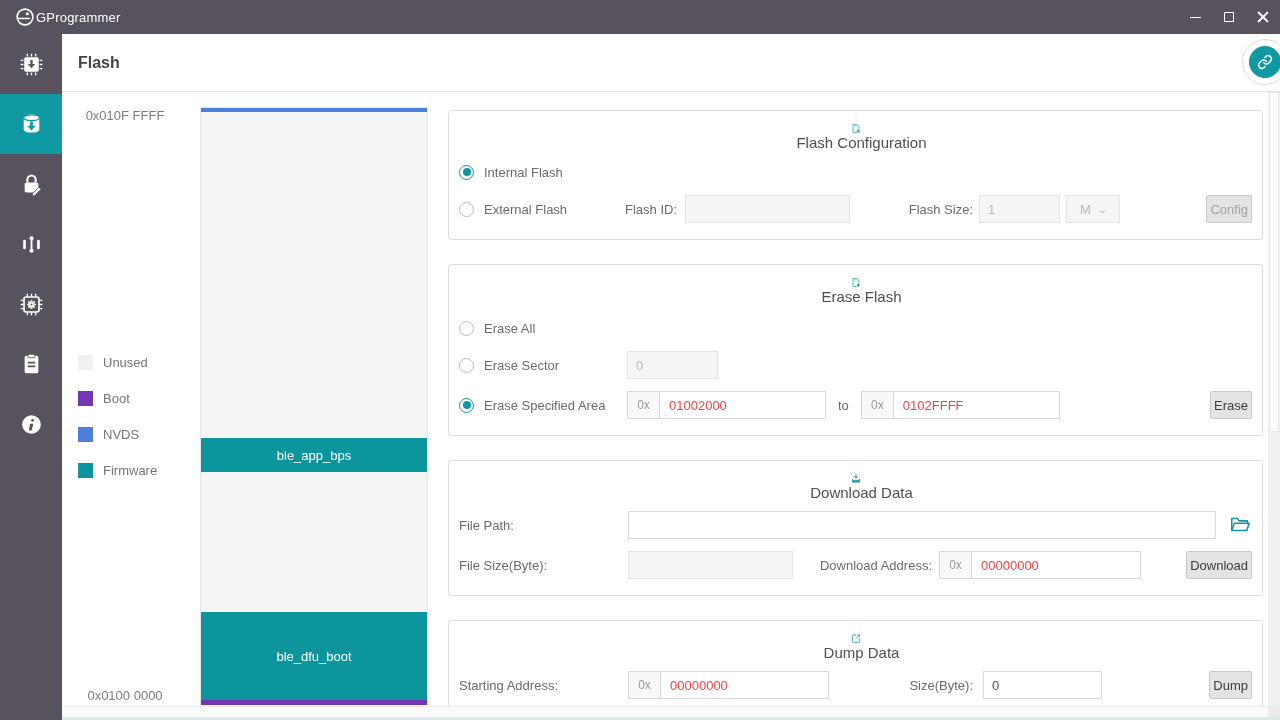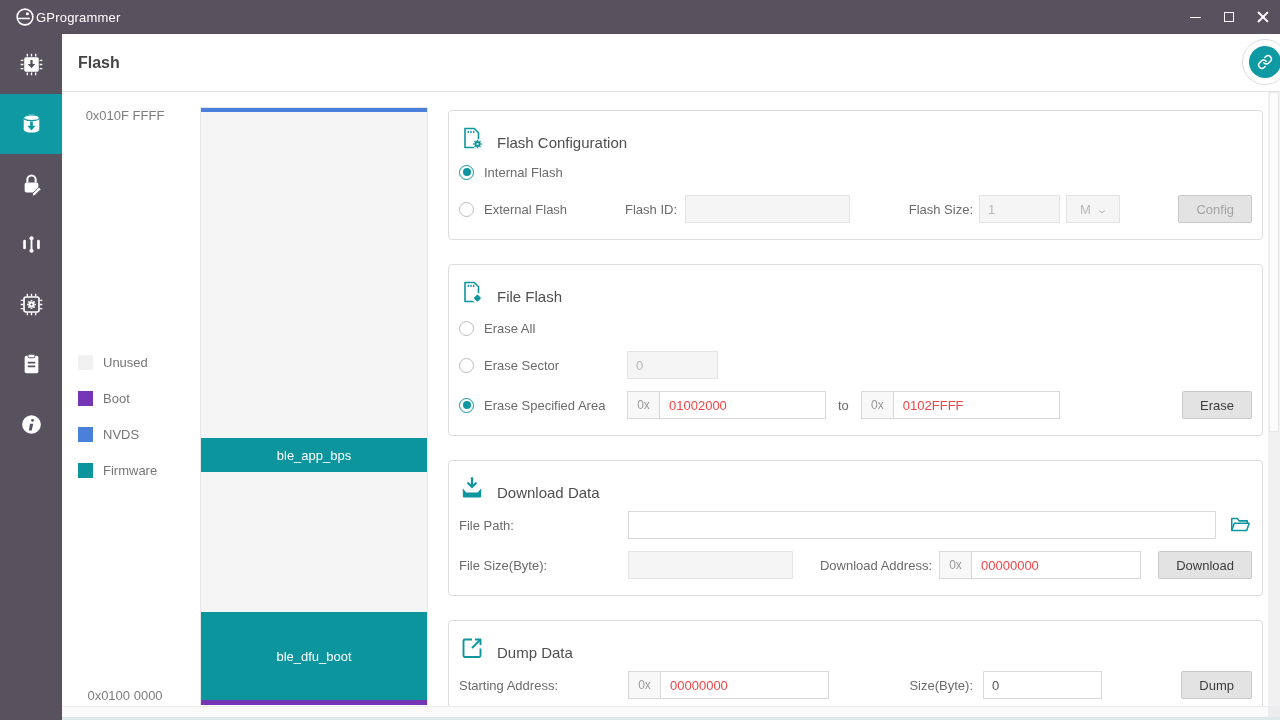--- a/index.html
+++ b/index.html
@@ -52,21 +52,21 @@
                 color:#fff; font-size:13px; }
   .legend { position:absolute; left:16px; top:262px; }
   .legend-row { display:flex; align-items:center; height:16px; margin-bottom:20px; }
   .legend-swatch { width:15px; height:15px; display:inline-block; }
   .legend-label { margin-left:10px; font-size:13px; color:#767676; }
 
   
   .cards-panel { position:absolute; left:378px; top:0; width:828px; height:614px; padding:18px 5px 0 8px; }
   .card { width:815px; background:#fff; border:1px solid #dcdcdc; border-radius:4px;
           padding:12px 10px 16px 10px; margin-bottom:24px; }
-  .card-title-row { display:flex; align-items:flex-end; height:28px; }
+  .card-title-row { display:flex; align-items:center; height:28px;flex-direction:column; }
   .card-title-row svg { width:26px; height:26px; }
   .card-title { margin-left:12px; font-size:15px; color:#4f4f4f; }
   .row { display:flex; align-items:center; }
   .h22 { height:22px; } .h28 { height:28px; }
   .mt10 { margin-top:10px; } .mt12 { margin-top:12px; }
 
   .radio-item { display:flex; align-items:center; }
   .w160 { width:160px; } .w168 { width:168px; }
   .radio { width:15px; height:15px; border-radius:50%; border:1px solid #bcbcbc; background:#fff;
            position:relative; flex:none; cursor:pointer; }
@@ -82,21 +82,21 @@
   .input:disabled { background:#f5f5f6; border-color:#e4e4e4; color:#b9b9b9; }
   .hex { display:flex; height:28px; border:1px solid #d9d9d9; background:#fff; }
   .hex-prefix { width:32px; background:#f8f8f8; border-right:1px solid #d9d9d9; color:#9a9a9a;
            font-size:12px; display:flex; align-items:center; justify-content:center; }
   .hex input { border:none; flex:1; min-width:0; font-size:13px; color:#ef4444; padding:0 9px;
            font-family:inherit; outline:none; }
   .select-box { width:54px; height:28px; border:1px solid #e4e4e4; background:#f5f5f6; color:#b9b9b9;
            font-size:13px; display:flex; align-items:center; justify-content:center; gap:7px; }
   .chev { font-size:10px; transform:scaleX(1.4); }
   .btn { height:28px; background:#e3e3e3; border:1px solid #c9c9c9; border-radius:2px; color:#3c3c3c;
-         font-size:13px; padding:0 17px; font-family:inherit; cursor:pointer; white-space:nowrap; }
+         font-size:13px; padding:0 3px; font-family:inherit; cursor:pointer; white-space:nowrap; }
   .btn.disabled { color:#a3a3a3; }
   .ml-auto { margin-left:auto; }
   .to-label { font-size:13px; color:#6b6b6b; margin:0 12px; }
   .folder-btn { margin-left:12px; width:24px; height:24px; display:flex; align-items:center;
          justify-content:center; cursor:pointer; }
   .folder-btn svg { width:22px; height:22px; }
 
   
   .v-track { position:absolute; right:0; top:0; width:12px; height:628px; background:#f1f1f2; }
   .v-thumb { position:absolute; left:1px; top:0; width:10px; height:340px; background:#fcfcfc;
@@ -282,21 +282,21 @@
       </div>
 
       <div class="card">
         <div class="card-title-row">
           <svg viewBox="0 0 26 26">
             <path d="M6 3.5h9.3l4.2 4.2V22.5H6z" fill="none" stroke="#0E96A0" stroke-width="1.6" stroke-linejoin="round"></path>
             <path d="M9.3 5.8v2.3 M12 5.8v2.3 M14.7 5.8v2.3" stroke="#0E96A0" stroke-width="1.3"></path>
             <circle cx="18.3" cy="19" r="5" fill="#fff"></circle>
             <rect x="15.7" y="16.4" width="5.4" height="5.4" rx="0.9" transform="rotate(45 18.4 19.1)" fill="#0E96A0"></rect>
           </svg>
-          <span class="card-title">File Flash</span>
+          <span class="card-title">Erase Flash</span>
         </div>
         <div class="row h22 mt12">
           <span class="radio-item">
             <span class="radio"></span>
             <span class="radio-label">Erase All</span>
           </span>
         </div>
         <div class="row h28 mt12">
           <span class="radio-item w168">
             <span class="radio"></span>

